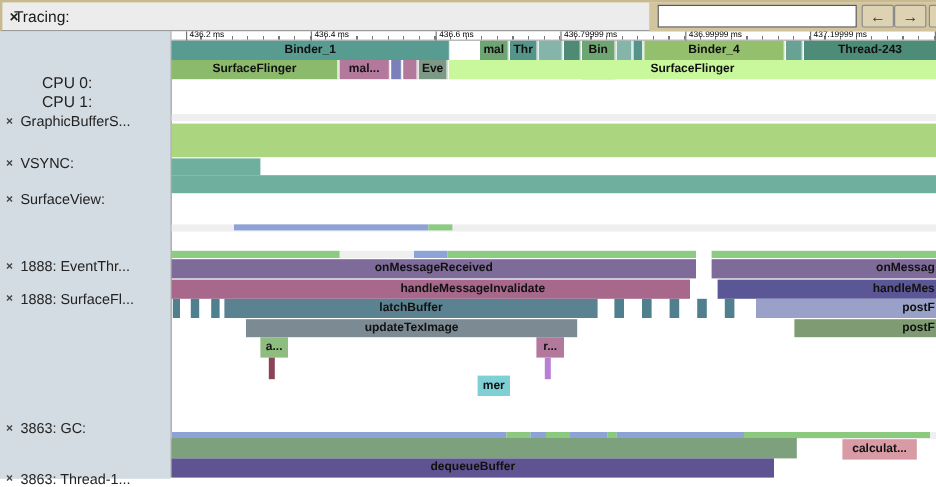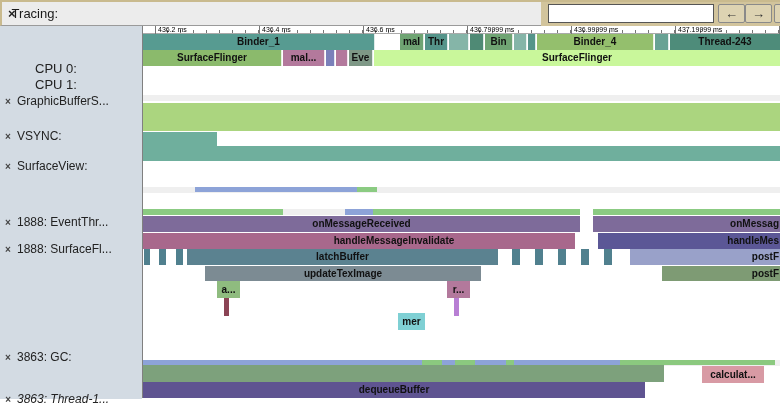--- a/index.html
+++ b/index.html
@@ -96,21 +96,21 @@
 
 <div class="sidebar">
     <div class="sb-row cpu" style="top: 36px;"><span class="sb-x empty">×</span><span class="sb-label" style="margin-left: 18px;">CPU 0:</span></div>
     <div class="sb-row cpu" style="top: 52px;"><span class="sb-x empty">×</span><span class="sb-label" style="margin-left: 18px;">CPU 1:</span></div>
     <div class="sb-row" style="top: 69px;"><span class="sb-x">×</span><span class="sb-label" style="margin-left: 0px;">GraphicBufferS...</span></div>
     <div class="sb-row" style="top: 104px;"><span class="sb-x">×</span><span class="sb-label" style="margin-left: 0px;">VSYNC:</span></div>
     <div class="sb-row" style="top: 134px;"><span class="sb-x">×</span><span class="sb-label" style="margin-left: 0px;">SurfaceView:</span></div>
     <div class="sb-row" style="top: 190px;"><span class="sb-x">×</span><span class="sb-label" style="margin-left: 0px;">1888: EventThr...</span></div>
     <div class="sb-row" style="top: 217px;"><span class="sb-x">×</span><span class="sb-label" style="margin-left: 0px;">1888: SurfaceFl...</span></div>
     <div class="sb-row" style="top: 325px;"><span class="sb-x">×</span><span class="sb-label" style="margin-left: 0px;">3863: GC:</span></div>
-    <div class="sb-row" style="top: 367px; font-style: italic;"><span class="sb-x">×</span><span class="sb-label" style="margin-left: 0px;">3863: Thread-1...</span></div>
+    <div class="sb-row" style="top: 367px;"><span class="sb-x">×</span><span class="sb-label" style="margin-left: 0px;">3863: Thread-1...</span></div>
   </div>
 
 <div class="timeline">
   <div class="ruler">
     <div class="ruler-minor"></div>
   <div class="ruler-cell" style="left: 12px;">
         <span class="ruler-label">436.2 ms</span>
       </div>
       <div class="ruler-cell" style="left: 116px;">
         <span class="ruler-label">436.4 ms</span>

